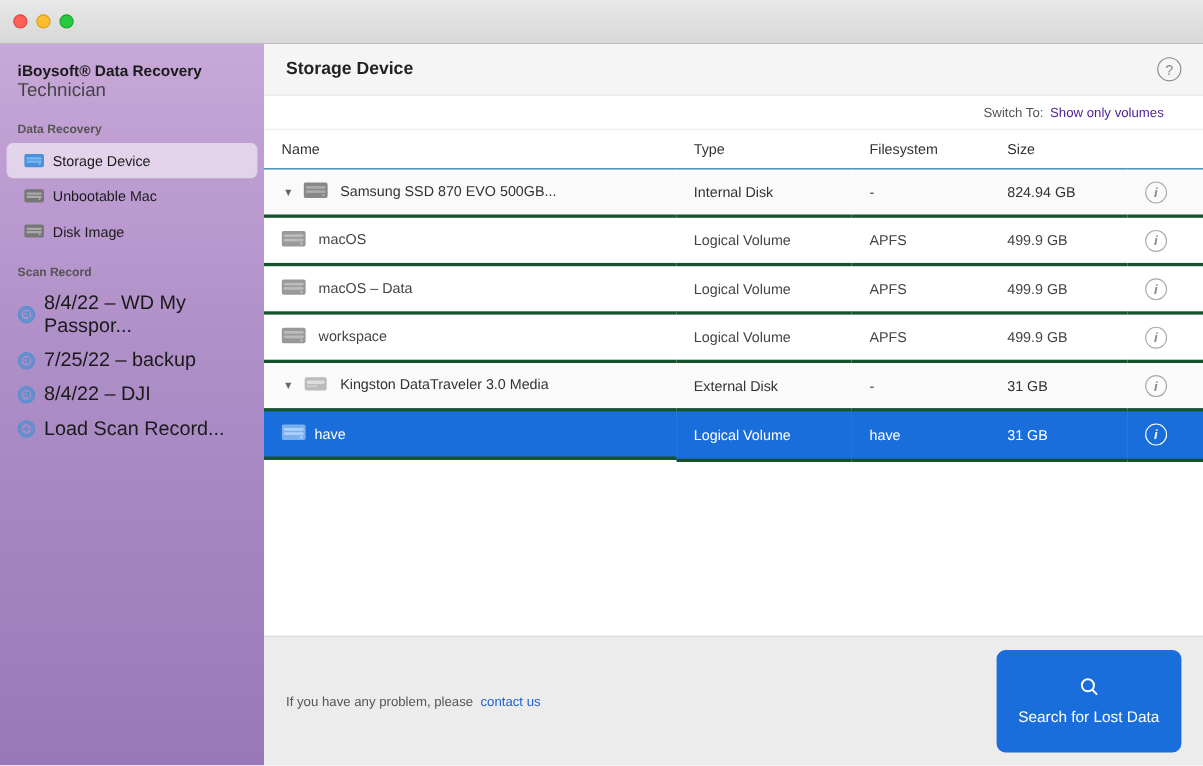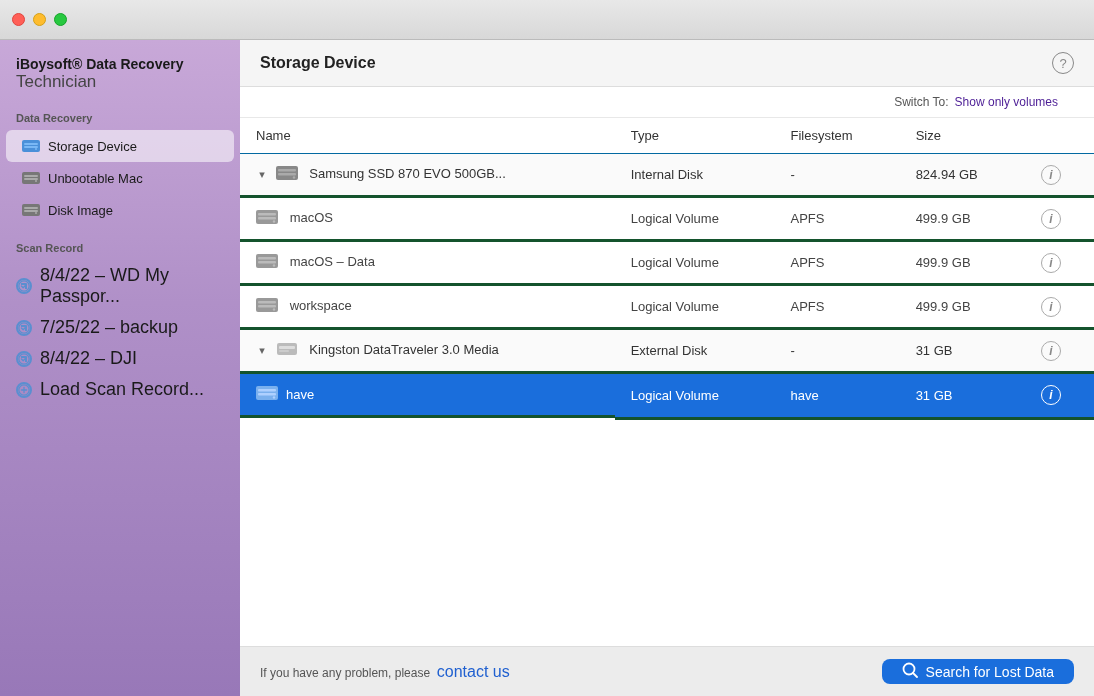--- a/index.html
+++ b/index.html
@@ -280,34 +280,35 @@
       justify-content: space-between;
       flex-shrink: 0;
     }
     .footer-text {
       font-size: 12px;
       color: #555;
     }
     .footer-link {
       color: #2060d0;
       text-decoration: none;
-      font-size: 16px;
+      font-size: 12px;
     }
     .search-btn {
       background: #1a6edc;
       color: white;
       border: none;
-      padding: 3px 20px;
+      padding: 25px 20px;
       border-radius: 8px;
       font-size: 14px;
       font-weight: 500;
       cursor: pointer;
       display: flex;
       align-items: center;
       gap: 8px;
+      flex-direction: column;
     }
 
     
     .icon-svg {
       display: inline-block;
       vertical-align: middle;
       margin-right: 8px;
       flex-shrink: 0;
     }
   </style>

